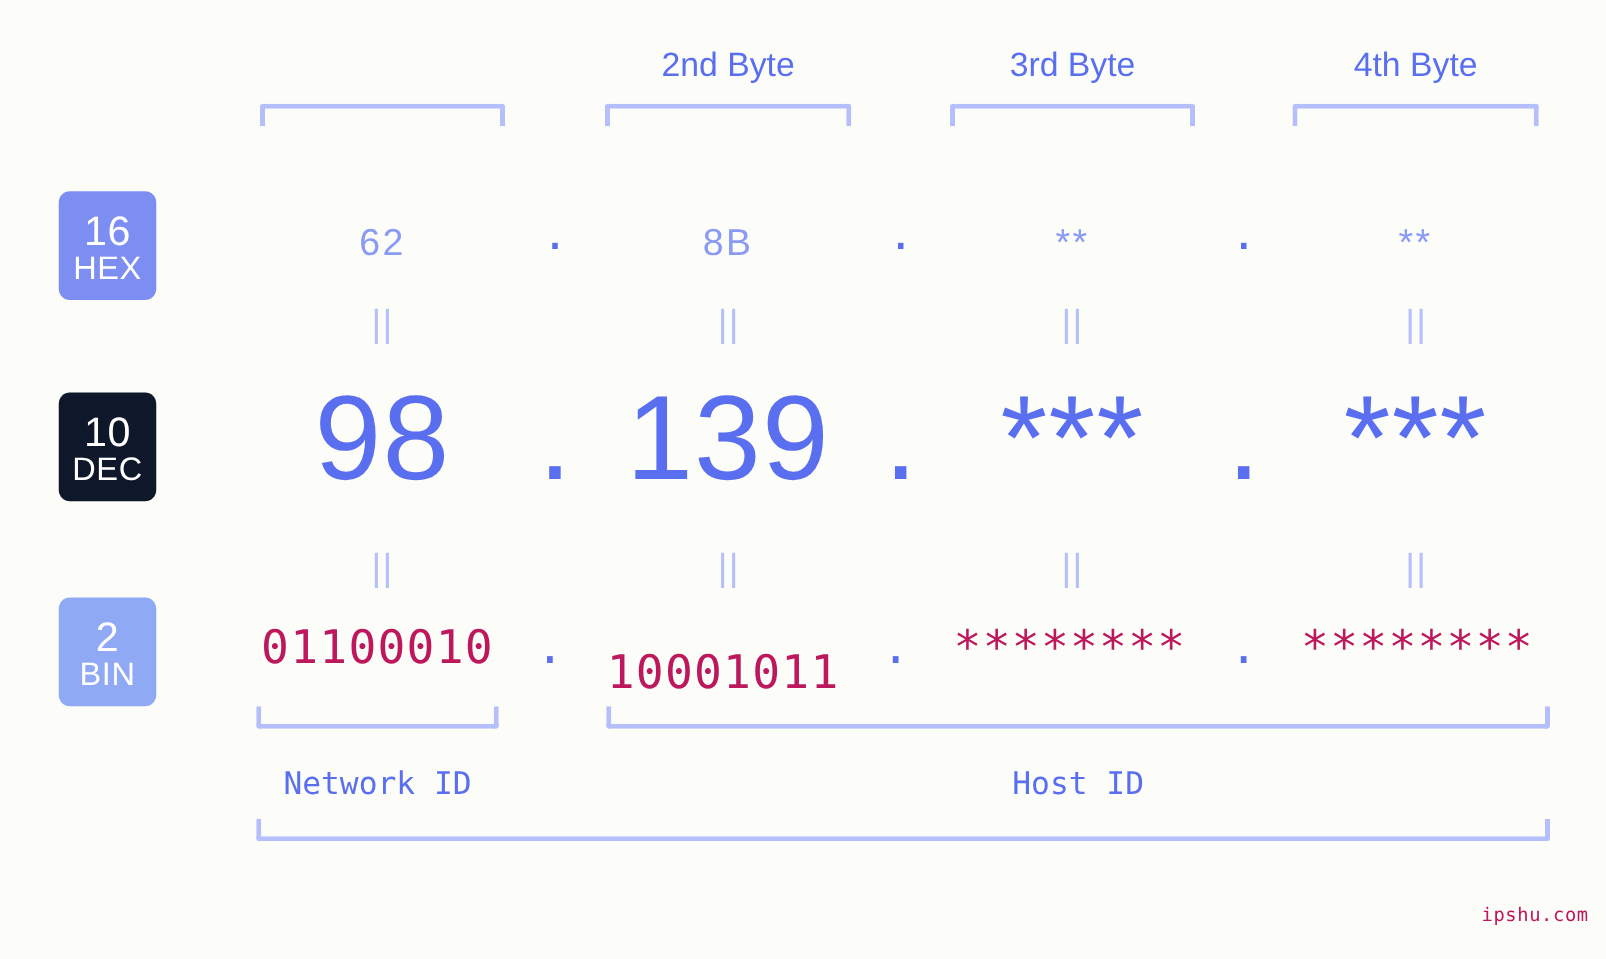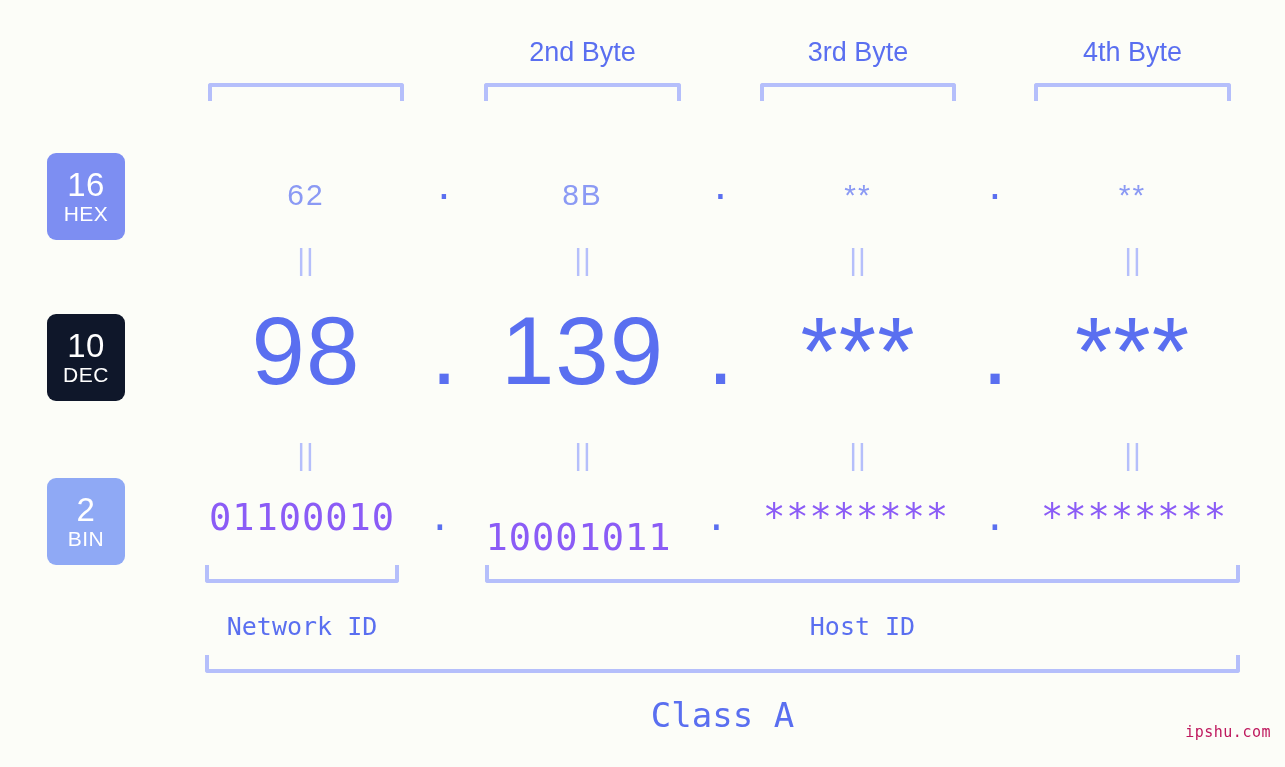--- a/index.html
+++ b/index.html
@@ -68,21 +68,21 @@
     align-items: center;
     box-sizing: border-box;
   }
   .badge .num {
     font-size: 33px;
     line-height: 34px;
     font-weight: 400;
     letter-spacing: 0.5px;
   }
   .badge .nm {
-    font-size: 21px;
+    font-size: 26px;
     line-height: 24px;
     font-weight: 400;
     letter-spacing: 0.5px;
   }
   #badge-hex { top: 153px; height: 87px; background: #7d8ef2; }
   #badge-dec { top: 314px; height: 87px; background: #0f172a; }
   #badge-bin { top: 478px; height: 87px; background: #8fa9f5; }
 
   
   .cell {
@@ -132,21 +132,21 @@
     font-family: "Liberation Sans", sans-serif;
     text-align: center;
   }
 
   
   .row-bin .cell {
     top: 492px;
     height: 52px;
     line-height: 52px;
     font-size: 37px;
-    color: #8b5cf6;
+    color: #be185d;
     font-family: "DejaVu Sans Mono", monospace;
     letter-spacing: 1px;
   }
   .row-bin .dot {
     position: absolute;
     top: 492px;
     height: 52px;
     line-height: 52px;
     font-size: 37px;
     color: #5a6ff0;
@@ -266,17 +266,16 @@
   </div>
 
   <div class="bracket-up" style="left:205px;top:565px;width:194px;"></div>
   <div class="bracket-up" style="left:485px;top:565px;width:755px;"></div>
 
   <div class="id-label" style="left:485px;top:612px;width:755px;">Host ID</div>
   <div class="id-label" style="left:205px;top:612px;width:194px;">Network ID</div>
 
   <div class="bracket-up" style="left:205px;top:655px;width:1035px;"></div>
 
-  <div class="class-label" style="left:205px;top:695px;width:1035px;">Class A</div>
 
   <div class="watermark">ipshu.com</div>
 
 </div>
 
 </body></html>

